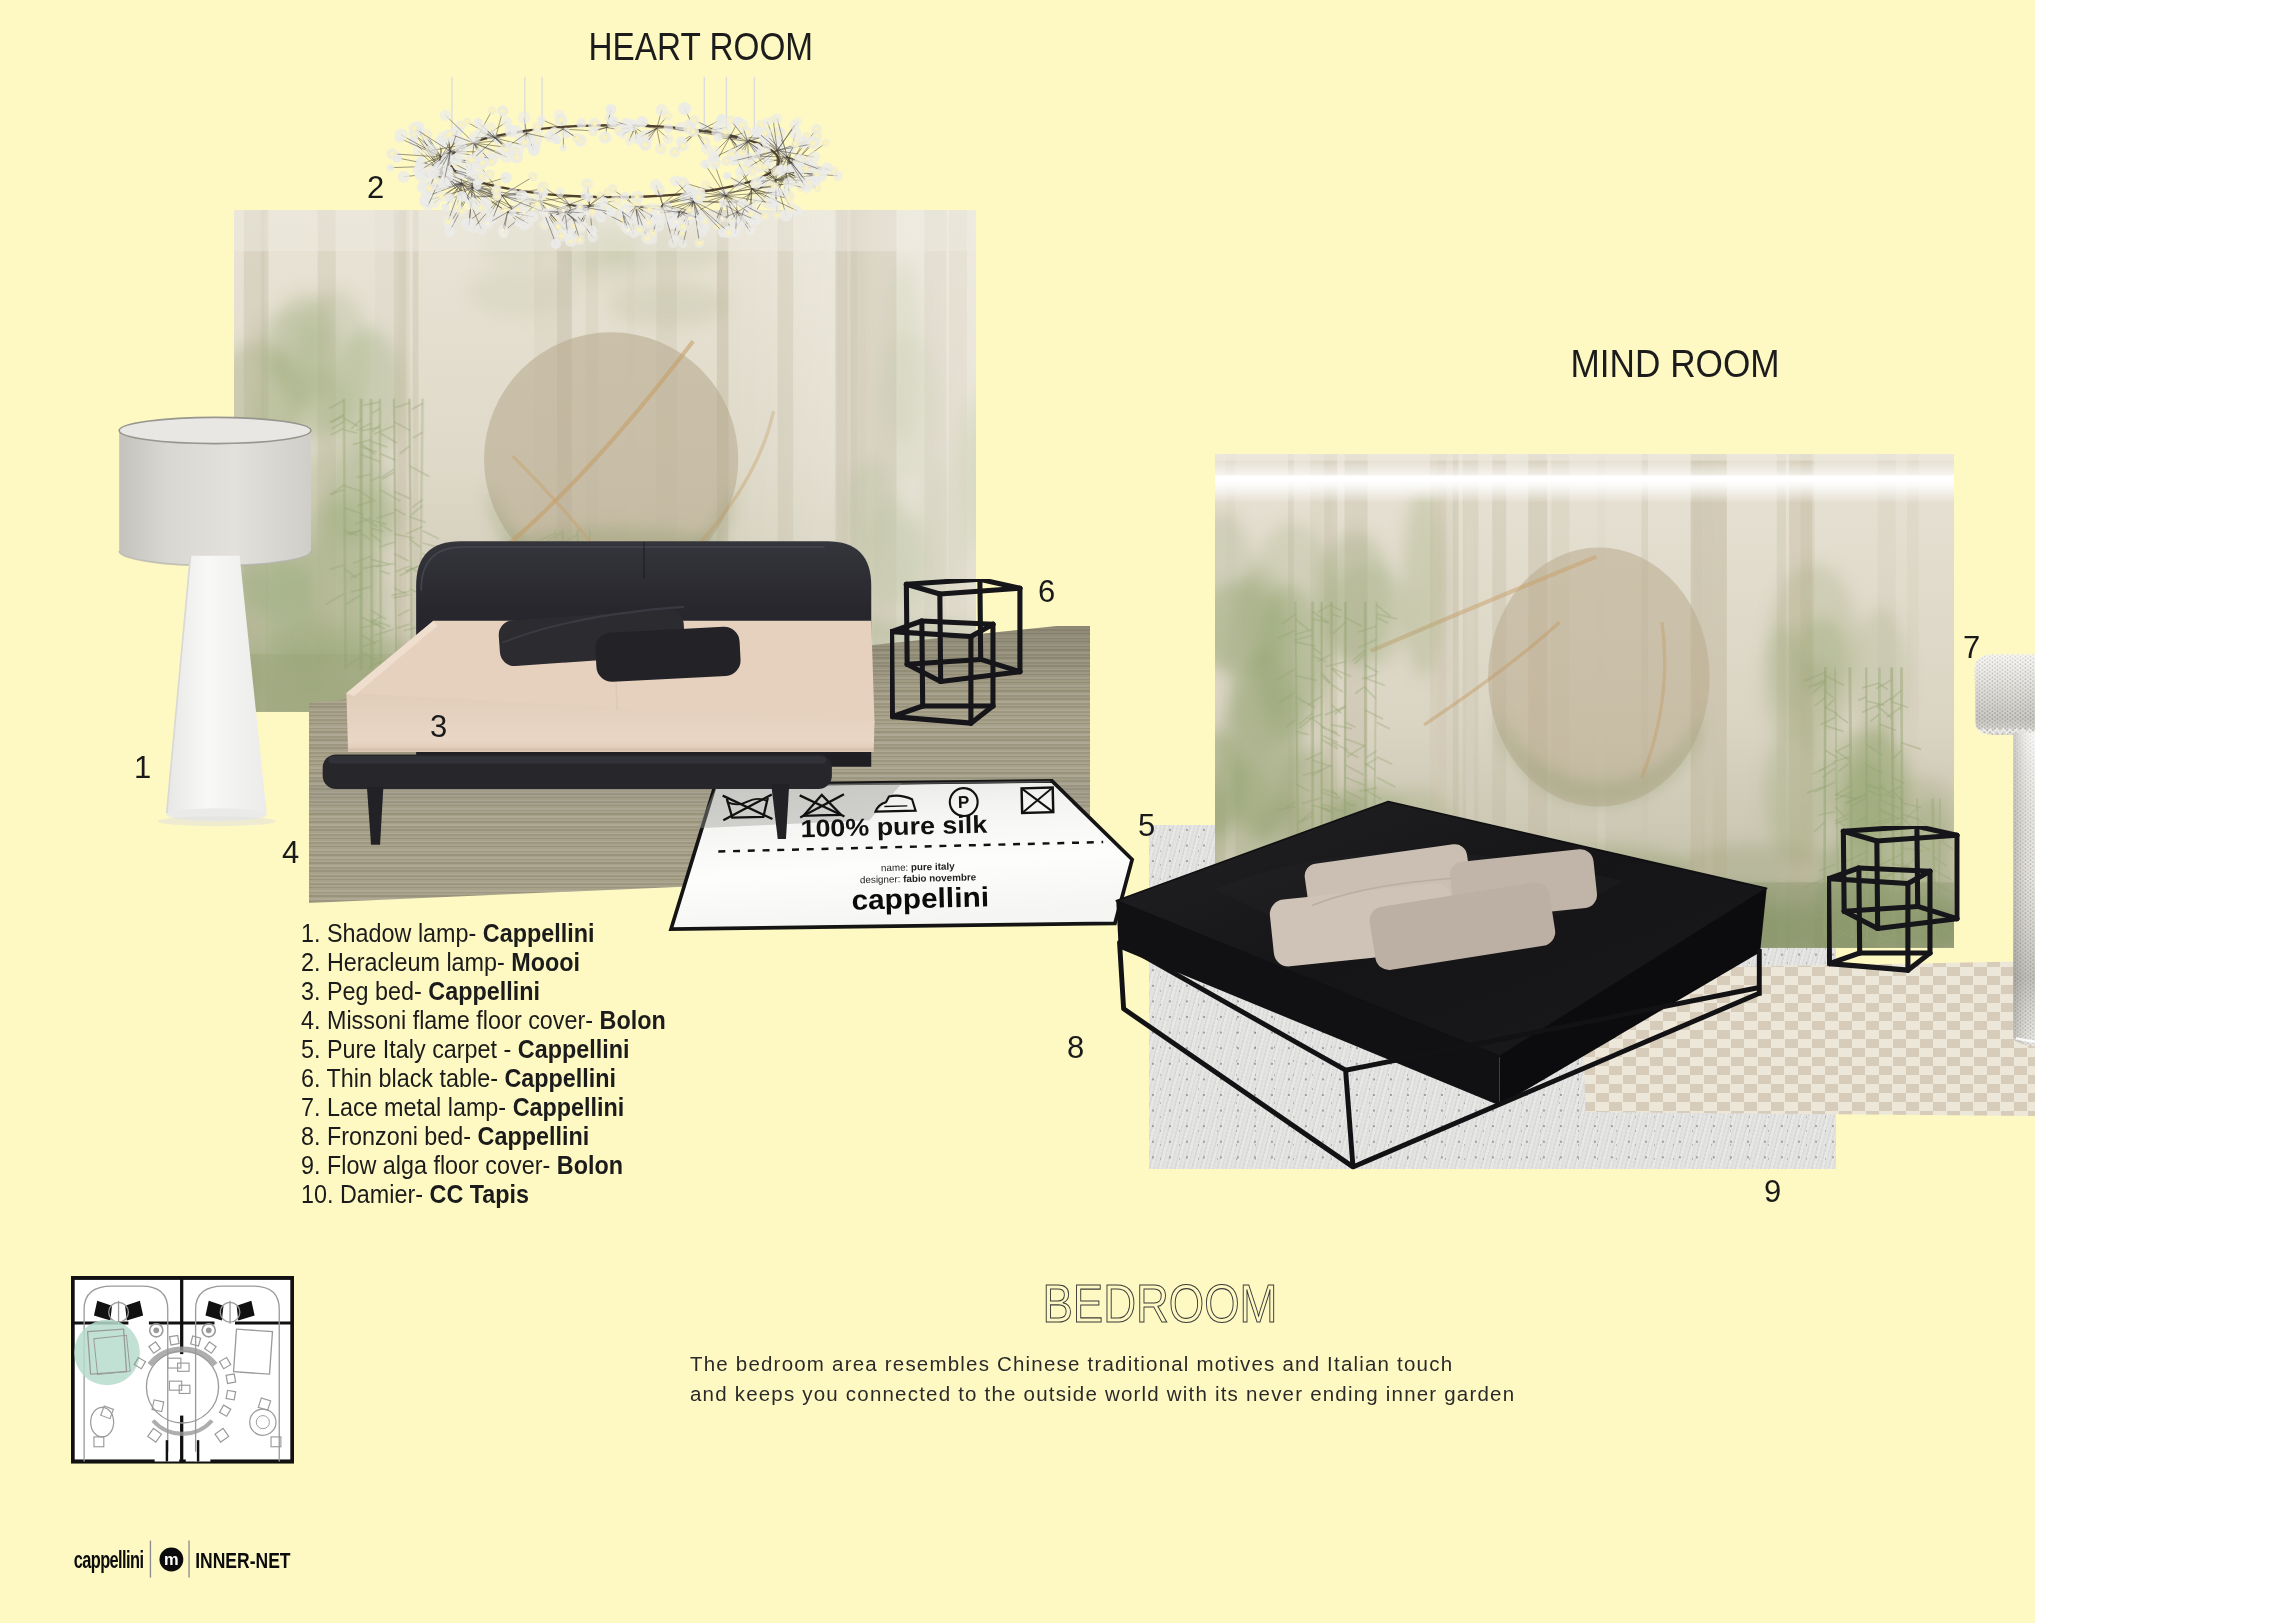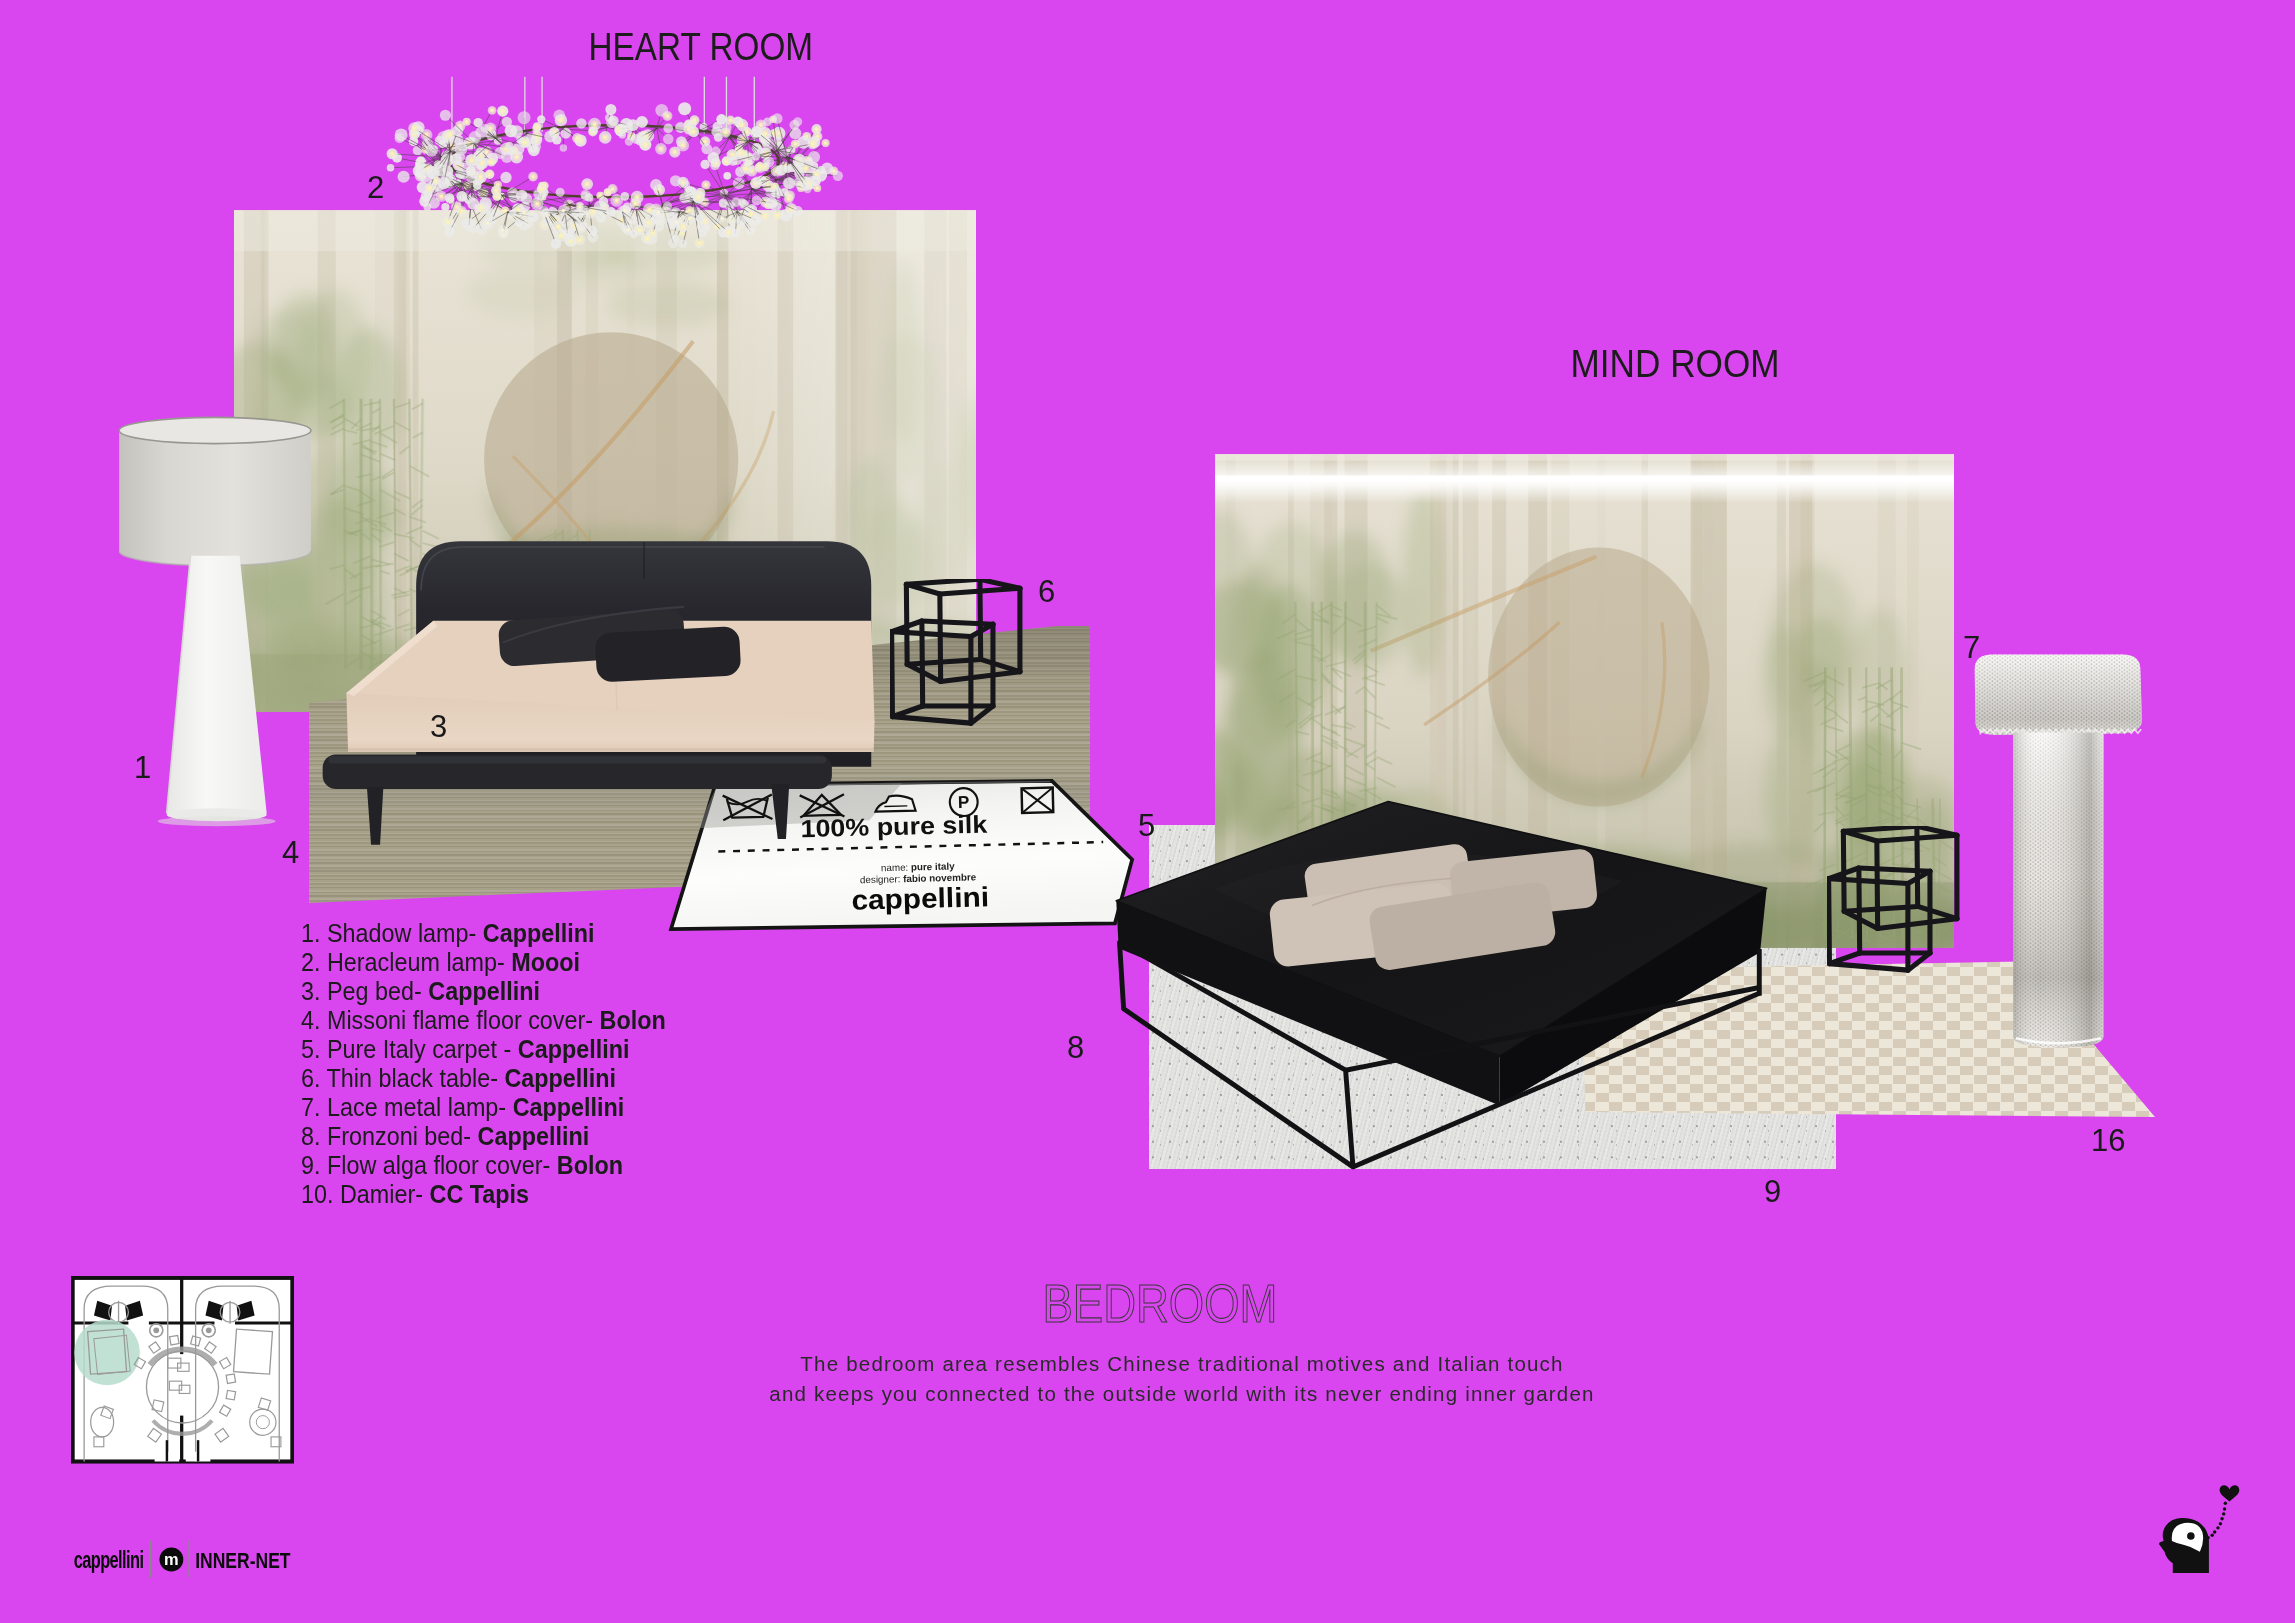--- a/index.html
+++ b/index.html
@@ -1,15 +1,15 @@
 <!DOCTYPE html>
 <html style="font-size:13px"><head><meta charset="utf-8">
 <style>
 html,body{margin:0;padding:0;background:#fff}
-#page{position:relative;width:2295px;height:1623px;background:#d946ef;overflow:hidden;
+#page{position:relative;width:2035px;height:1623px;background:#fef9c3;overflow:hidden;
   font-family:"Liberation Sans", sans-serif;color:#1a1a1a}
 .t{position:absolute;white-space:nowrap}
 </style></head>
 <body>
 <div id="page">
 
 <svg style="position:absolute;left:234px;top:210px" width="742" height="502" viewBox="0 0 905 612">
       <defs>
         <linearGradient id="mbg1" x1="0" y1="0" x2="0" y2="1">
           <stop offset="0" stop-color="#e9e4d6"></stop>
@@ -2534,21 +2534,21 @@
       <rect x="102" y="214" width="30" height="12" fill="#fff"></rect>
       <rect x="140" y="214" width="30" height="12" fill="#fff"></rect>
       <line x1="117" y1="200" x2="117" y2="226" stroke="#111" stroke-width="3"></line>
       <line x1="155" y1="200" x2="155" y2="226" stroke="#111" stroke-width="3"></line>
     </svg>
 
 <svg style="position:absolute;left:1031px;top:1263px" width="344" height="82" viewBox="0 0 420 100">
 <text x="14" y="72" font-size="66" fill="none" stroke="#3a3a3a" stroke-width="1.35" font-family="Liberation Sans, sans-serif" textLength="287" lengthAdjust="spacingAndGlyphs">BEDROOM</text>
 </svg>
 
-<div style="position:absolute;left:690px;top:1349px;width:984px;text-align:center;font-size:20.5px;letter-spacing:1.2px;line-height:30px;color:#2a2a2a">
+<div style="position:absolute;left:690px;top:1349px;width:984px;text-align:left;font-size:20.5px;letter-spacing:1.2px;line-height:30px;color:#2a2a2a">
 The bedroom area resembles Chinese traditional motives and Italian touch<br>
 and keeps you connected to the outside world with its never ending inner garden
 </div>
 
 <svg style="position:absolute;left:72px;top:1538px" width="230" height="43" viewBox="0 0 280 52">
       <text x="2" y="36" font-size="29" font-weight="bold" letter-spacing="-1" fill="#0c0c0c" font-family="Liberation Sans, sans-serif" textLength="85" lengthAdjust="spacingAndGlyphs">cappellini</text>
       <line x1="95.5" y1="3" x2="95.5" y2="48" stroke="#8a8a8a" stroke-width="1.6"></line>
       <circle cx="121" cy="26" r="14.5" fill="#0b0b0b"></circle>
       <text x="121" y="33" font-size="20" font-weight="bold" fill="#fff" text-anchor="middle" font-family="Liberation Sans, sans-serif">m</text>
       <line x1="142.5" y1="3" x2="142.5" y2="48" stroke="#8a8a8a" stroke-width="1.6"></line>

